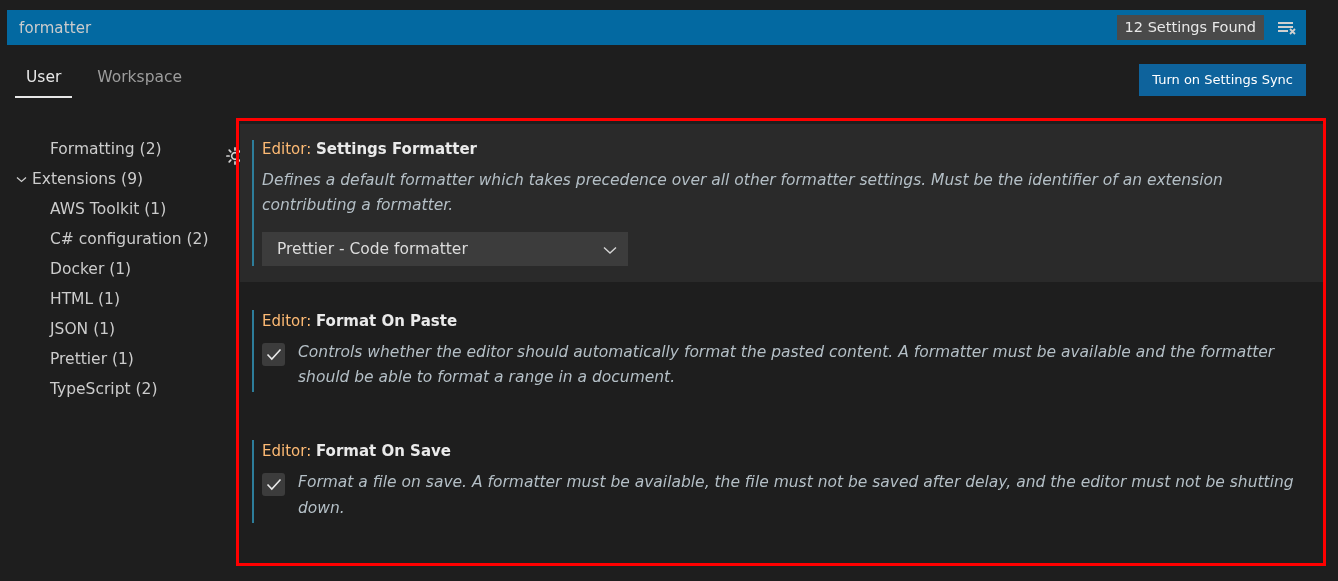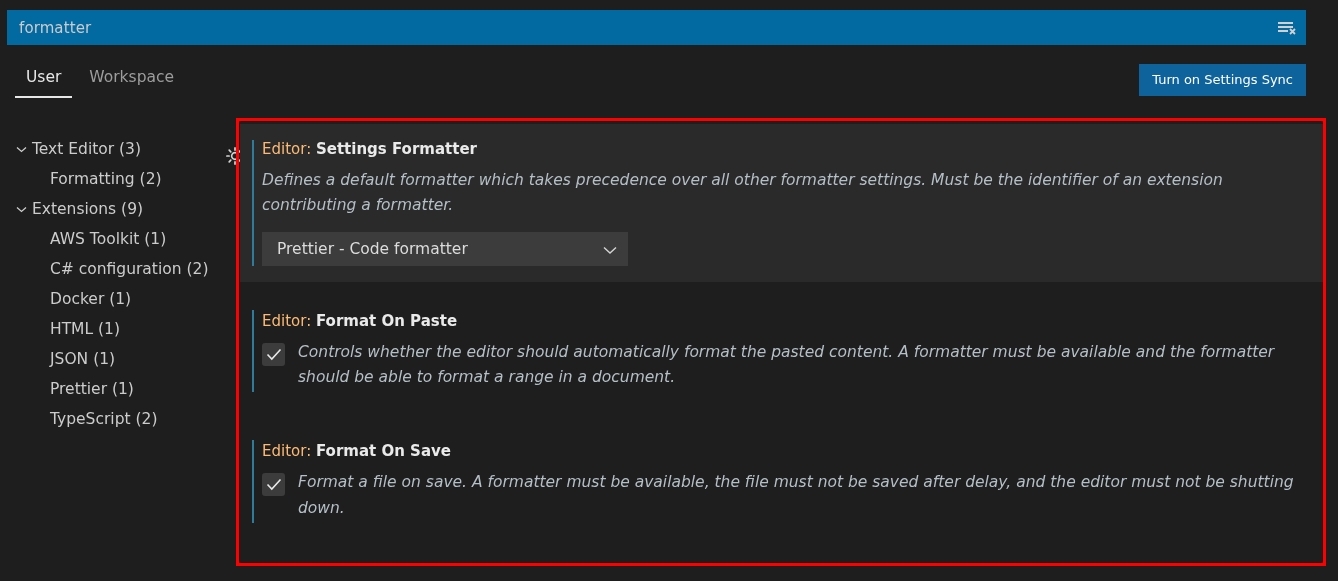--- a/index.html
+++ b/index.html
@@ -72,21 +72,21 @@
     width: 1338px;
     height: 46px;
   }
   .tabs {
     position: absolute;
     left: 12px;
     top: 0;
     height: 46px;
     display: flex;
     align-items: flex-start;
-    gap: 0px;
+    gap: 8px;
   }
   .tab {
     position: relative;
     padding: 10px 14px 12px 14px;
     font-size: 15.5px;
     color: #9d9d9d;
     cursor: pointer;
     white-space: nowrap;
   }
   .tab.active { color: #e7e7e7; }
@@ -248,48 +248,41 @@
     pointer-events: none;
   }
 </style>
 </head>
 <body>
 
 <div id="app">
 
   <div class="search-row">
     <input class="search-input" type="text" value="formatter" style="">
+    <div class="results-badge">12 Settings Found</div>
     <div class="clear-filter-btn">
       <svg width="20" height="16" viewBox="0 0 20 16">
         <rect x="1" y="2" width="15" height="2" fill="#d0d0d0"></rect>
         <rect x="1" y="6" width="15" height="2" fill="#d0d0d0"></rect>
         <rect x="1" y="10" width="10" height="2" fill="#d0d0d0"></rect>
         <path d="M13 9 L18 14 M18 9 L13 14" stroke="#d0d0d0" stroke-width="1.8" fill="none"></path>
       </svg>
     </div>
   </div>
 
   <div class="tabs-row">
     <div class="tabs">
       <div class="tab active">User</div>
       <div class="tab">Workspace</div>
     </div>
     <button class="sync-button">Turn on Settings Sync</button>
   </div>
 
   <div class="sidebar">
 
-    <div class="tree-item">
-      <span class="chevron">
-        <svg width="11" height="7" viewBox="0 0 11 7">
-            <path d="M1 1.5 L5.5 5.5 L10 1.5" stroke="#cccccc" stroke-width="1.3" fill="none"></path>
-          </svg>
-      </span>
-      <span class="tree-label">Text Editor (3)</span>
-    </div>
 
     <div class="tree-item child">
       <span class="tree-label">Formatting (2)</span>
     </div>
 
     <div class="tree-item">
       <span class="chevron">
         <svg width="11" height="7" viewBox="0 0 11 7">
             <path d="M1 1.5 L5.5 5.5 L10 1.5" stroke="#cccccc" stroke-width="1.3" fill="none"></path>
           </svg>

